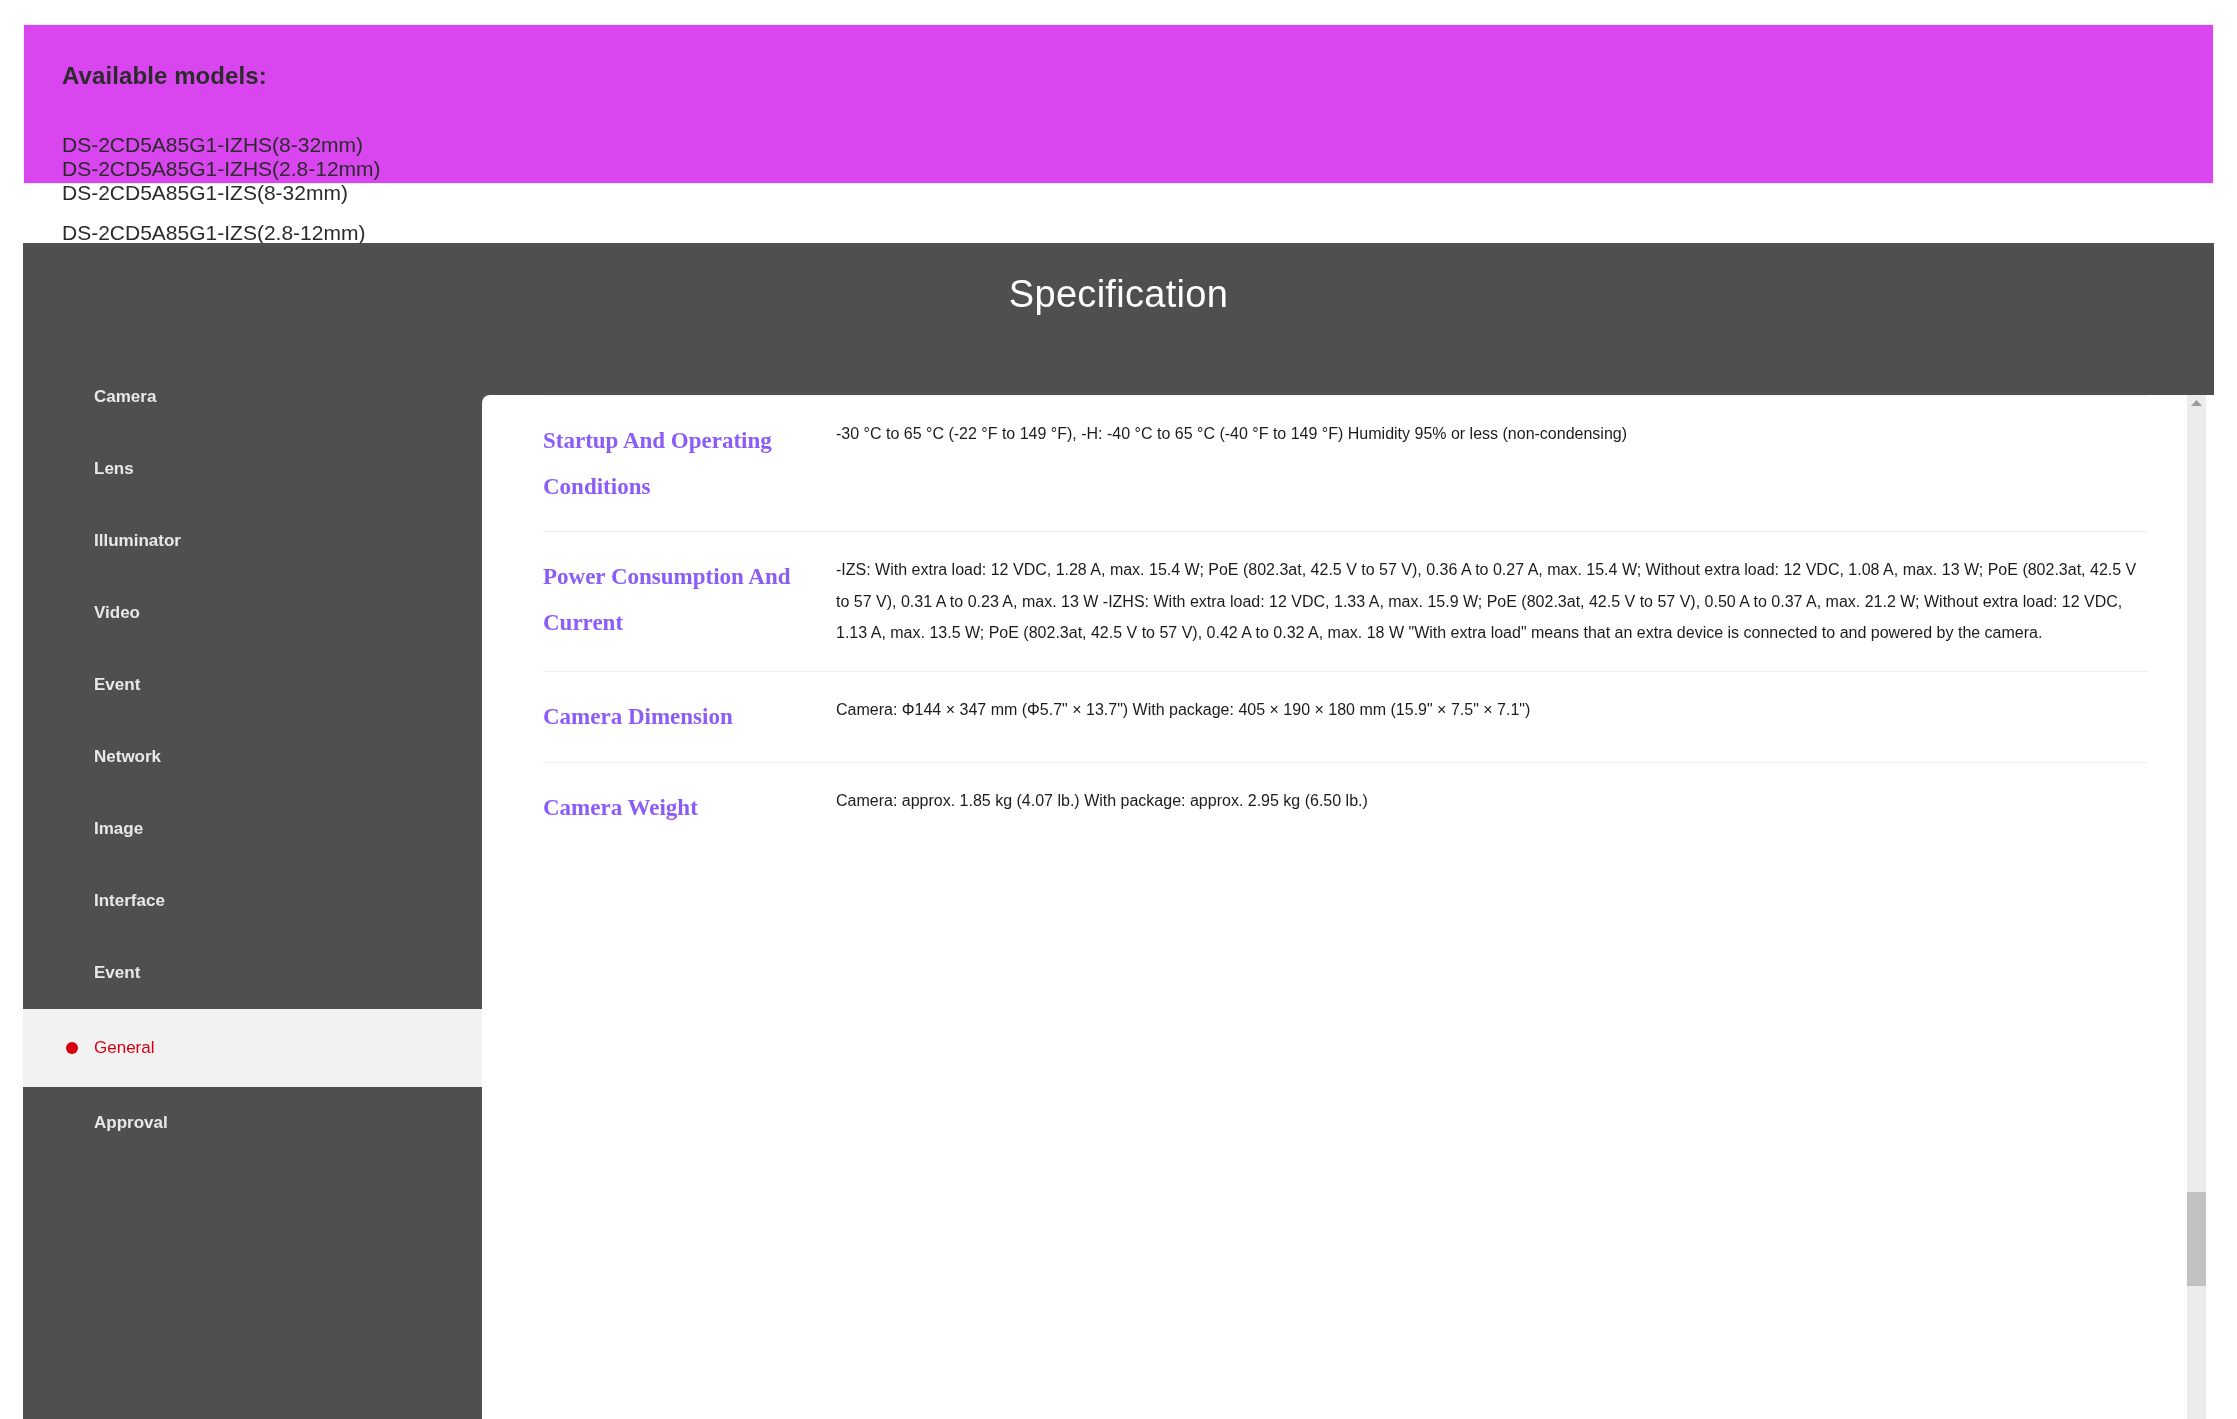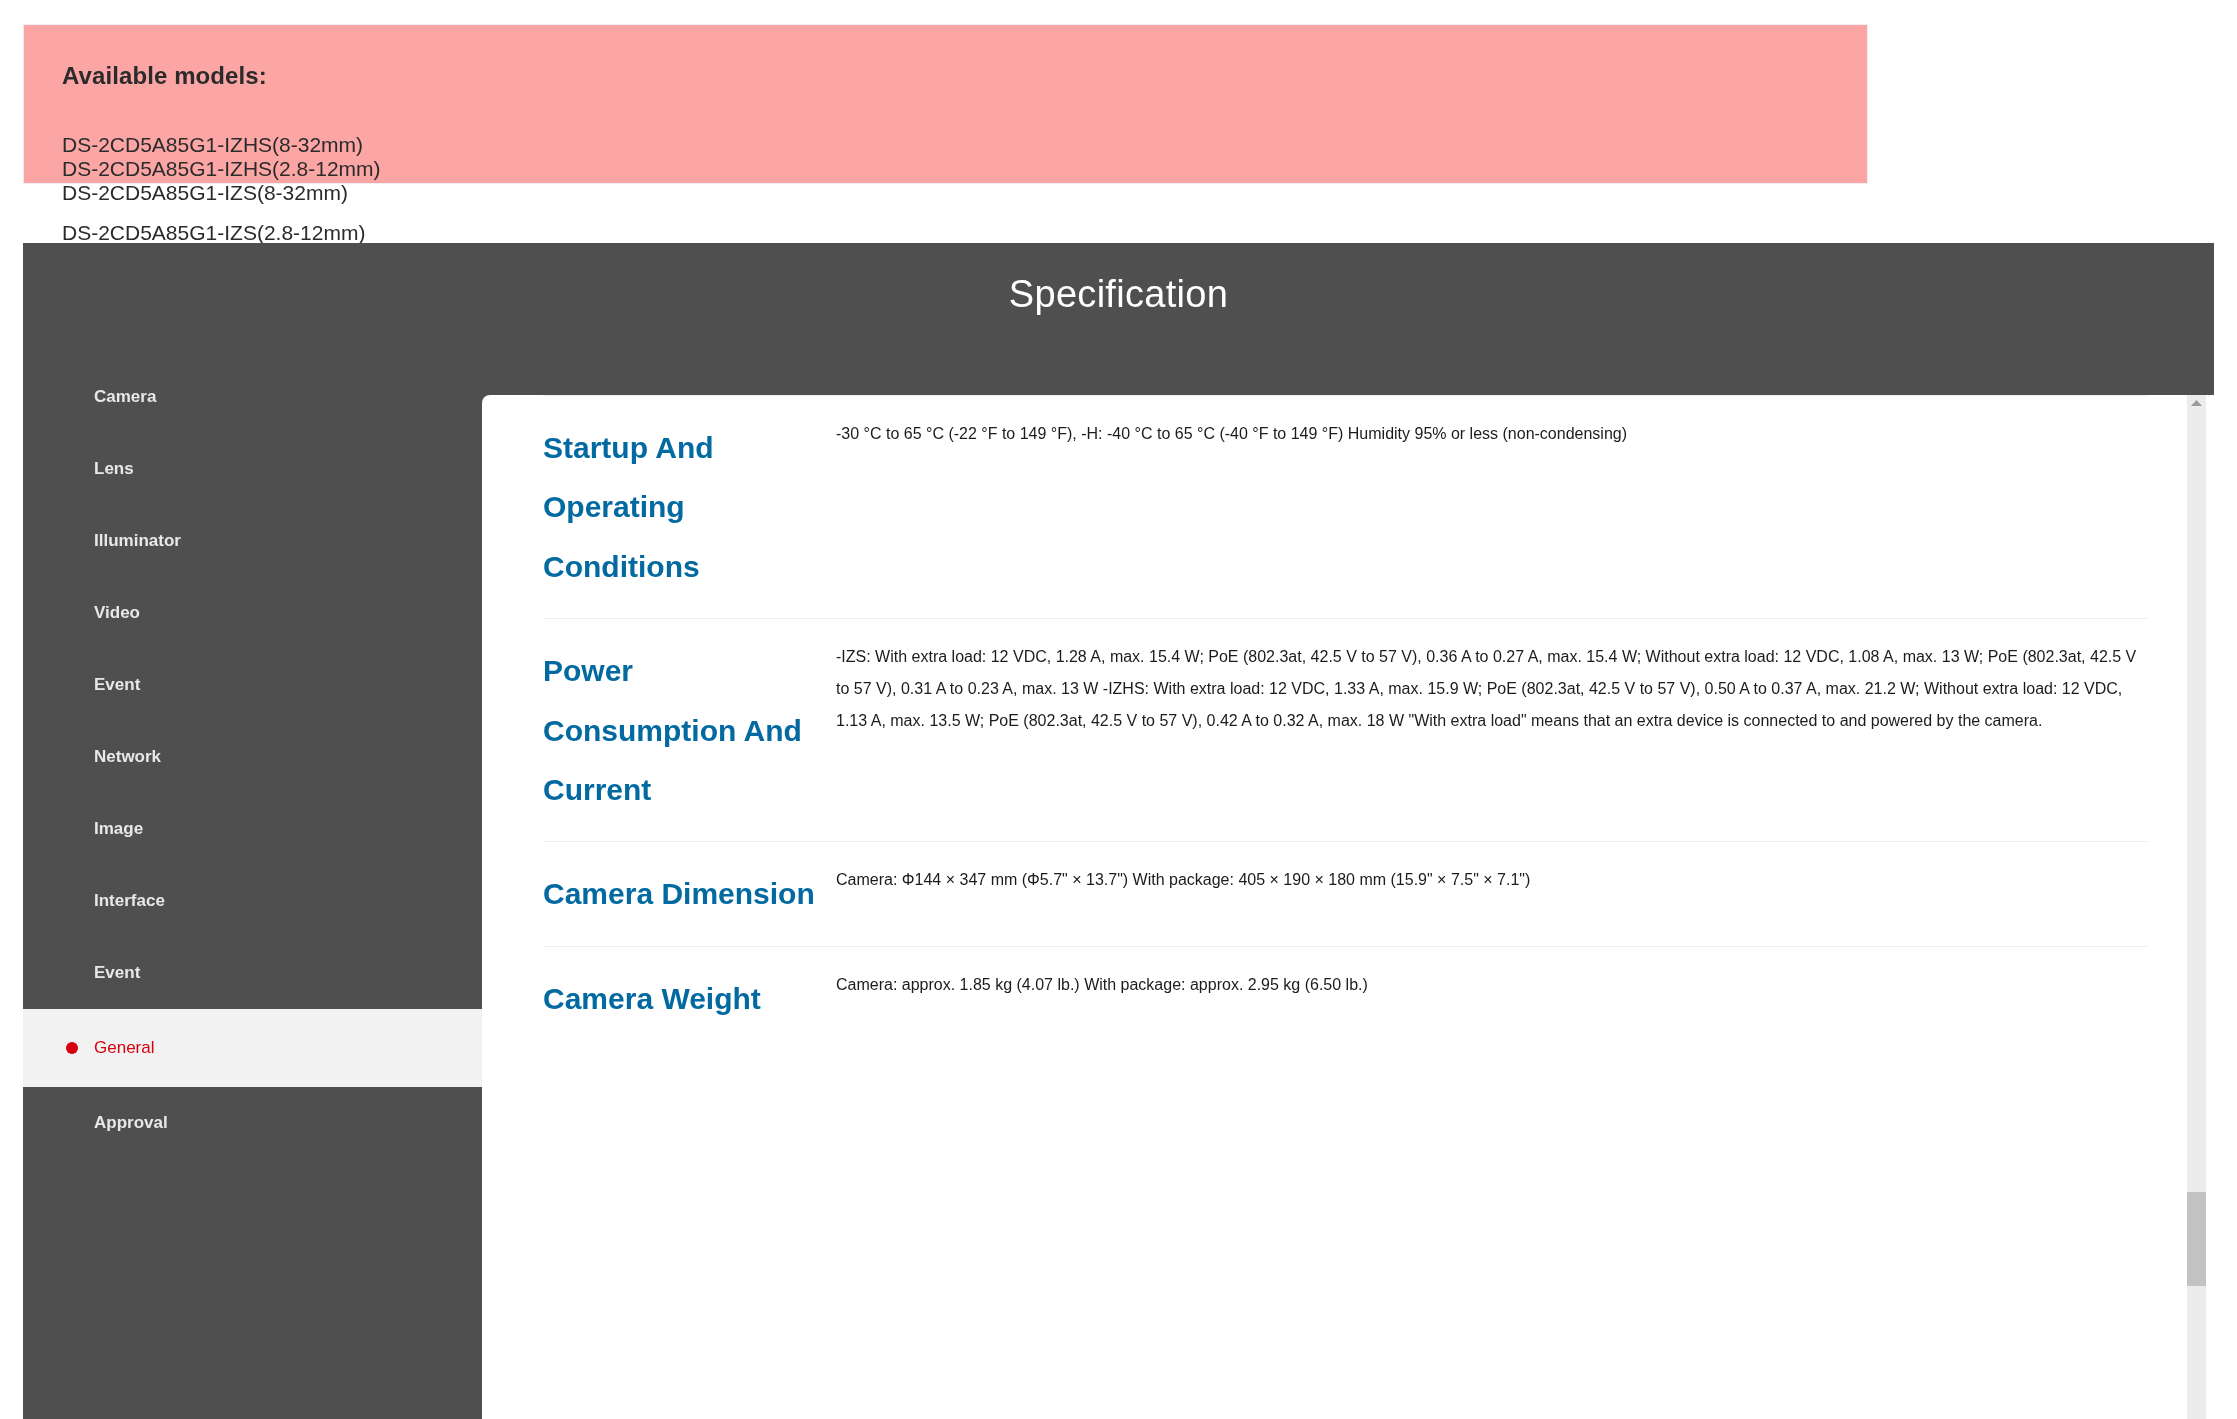--- a/index.html
+++ b/index.html
@@ -13,25 +13,25 @@
     font-family: "Liberation Sans", sans-serif;
     overflow: hidden;
     position: relative;
   }
 
   
   #models-box {
     position: absolute;
     left: 23px;
     top: 24px;
-    width: 1845px;
+    width: 2191px;
     height: 160px;
     box-sizing: border-box;
     border: 1px solid #eceff1;
-    background: #fca5a5;
+    background: #d946ef;
   }
   #models-title {
     position: absolute;
     left: 38px;
     top: 37px;
     font-size: 24px;
     font-weight: 600;
     color: #2b2b2b;
     letter-spacing: .1px;
   }
@@ -143,26 +143,27 @@
   .spec-row {
     display: flex;
     border-top: 1px solid #efefef;
     padding-top: 22px;
     padding-bottom: 22px;
   }
   .spec-row:first-child { border-top: 1px solid #efefef; }
   .spec-key {
     width: 293px;
     flex: 0 0 293px;
-    font-size: 30px;
+    font-size: 23px;
     font-weight: 700;
-    color: #0369a1;
+    color: #8b5cf6;
     line-height: 1.98;
     padding-right: 16px;
     box-sizing: border-box;
+    font-family: Liberation Serif, serif;
   }
   .spec-val {
     flex: 1 1 auto;
     font-size: 16px;
     font-weight: 400;
     color: #1c1c1c;
     line-height: 1.98;
   }
 
   

